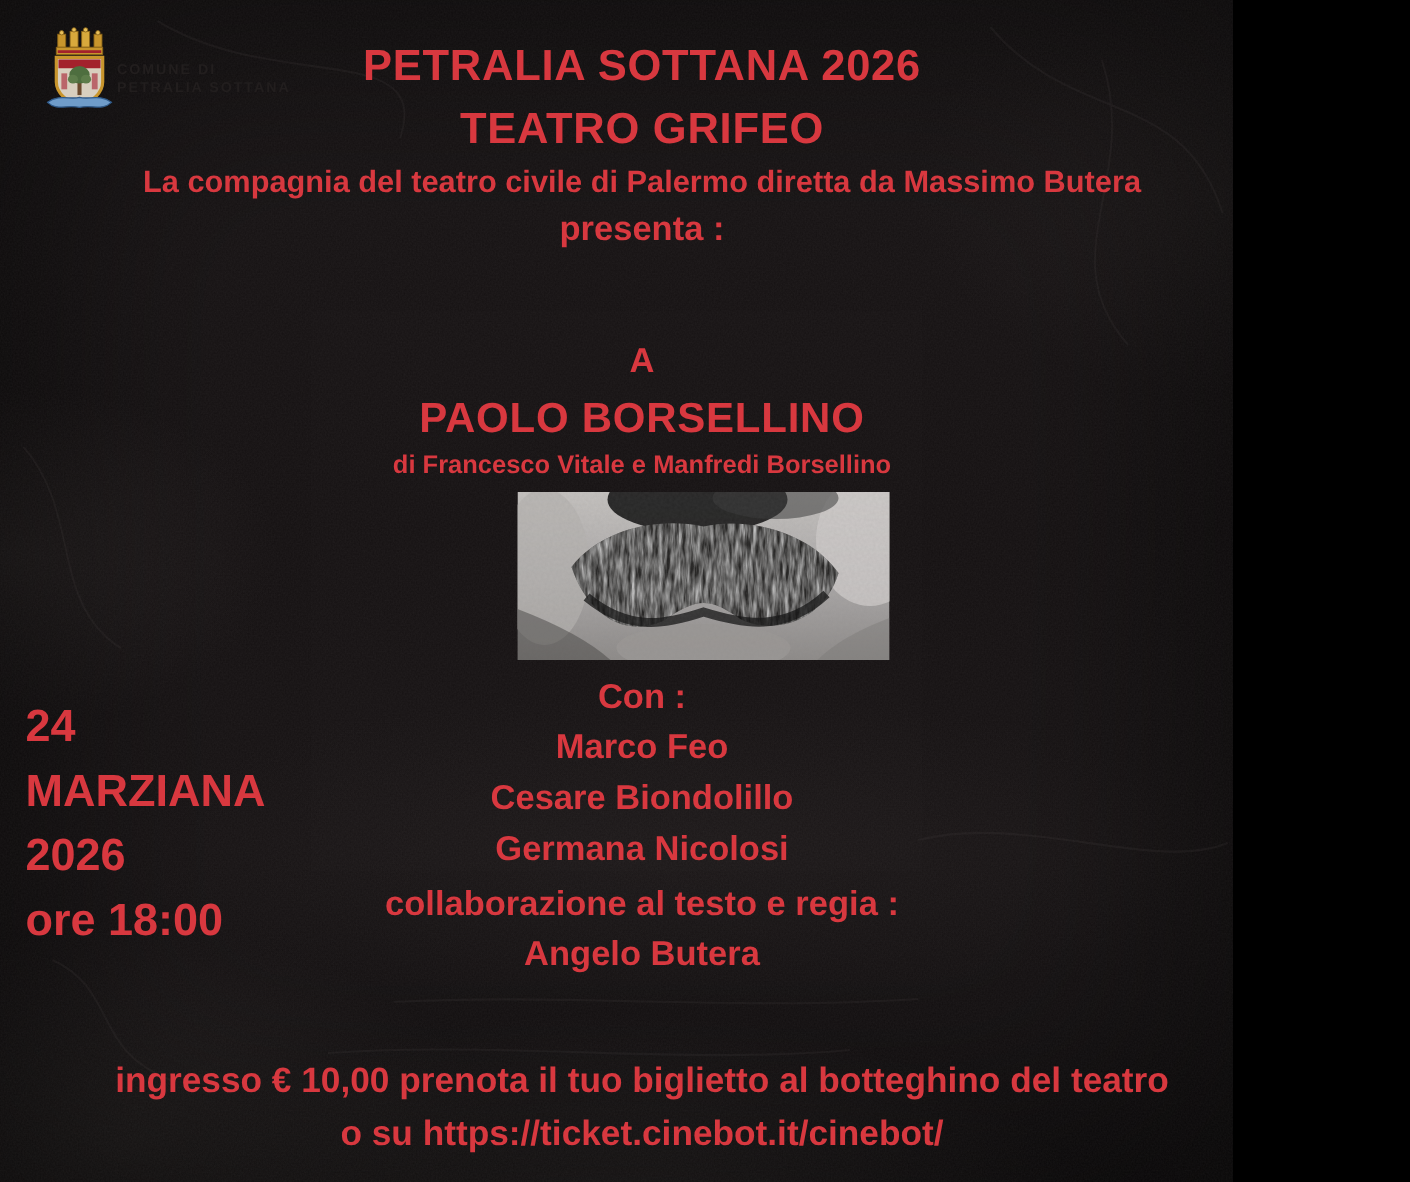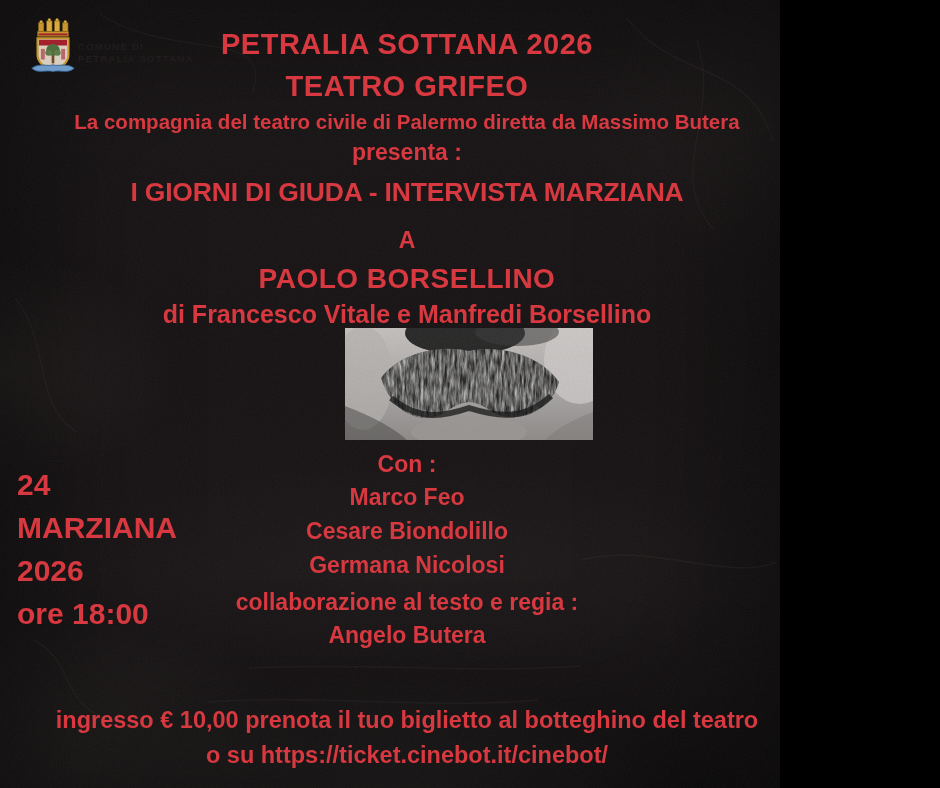--- a/index.html
+++ b/index.html
@@ -9,20 +9,21 @@
     overflow:hidden;
     font-family:"Liberation Sans", sans-serif;
     background:
       radial-gradient(55% 26% at 50% 104%, rgba(66,60,59,0.42), transparent 70%),
       radial-gradient(30% 20% at 1% 47%, rgba(62,56,55,0.30), transparent 72%),
       radial-gradient(36% 24% at 100% 16%, rgba(54,48,47,0.26), transparent 72%),
       radial-gradient(42% 26% at 10% 97%, rgba(72,66,63,0.30), transparent 72%),
       radial-gradient(60% 18% at 55% 72%, rgba(48,43,43,0.22), transparent 75%),
       linear-gradient(180deg,#181415 0%, #151112 45%, #171314 72%, #110e0f 100%);
     box-shadow: inset 0 0 140px 40px rgba(0,0,0,0.55);
+    padding-left: 42px;
   }
   .grain{position:absolute;inset:0;width:100%;height:100%;pointer-events:none;}
   .line{
     position:absolute;left:34px;right:0;
     text-align:center;
     color:var(--red,#d8383f);
     font-weight:bold;
     white-space:nowrap;
   }
   .poster{--red:#d8383f;}
@@ -97,24 +98,23 @@
   <div class="crest-caption">
     <div>COMUNE DI</div>
     <div>PETRALIA SOTTANA</div>
   </div>
 
   <div class="line t-xl" style="top:28px">PETRALIA SOTTANA 2026</div>
   <div class="line t-xl" style="top:70px">TEATRO GRIFEO</div>
   <div class="line t-sm" style="top:110px">La compagnia del teatro civile di Palermo diretta da Massimo Butera</div>
   <div class="line t-md" style="top:139px">presenta :</div>
 
-  <div class="line t-title" style="top:177px">I GIORNI DI GIUDA - INTERVISTA MARZIANA</div>
   <div class="line t-md" style="top:227px">A</div>
   <div class="line t-paolo" style="top:263px">PAOLO BORSELLINO</div>
-  <div class="line t-md" style="top:300px; font-size:25px">di Francesco Vitale e Manfredi Borsellino</div>
+  <div class="line t-md" style="top:300px; font-size:17px">di Francesco Vitale e Manfredi Borsellino</div>
 
   <div class="photo">
     <svg viewBox="0 0 248 112" preserveAspectRatio="none" aria-hidden="true">
       <defs>
         <linearGradient id="skin" x1="0" y1="0" x2="0" y2="1">
           <stop offset="0" stop-color="#c6c3c0"></stop>
           <stop offset="0.5" stop-color="#aeabab"></stop>
           <stop offset="1" stop-color="#8f8c8a"></stop>
         </linearGradient>
         <filter id="hairs" x="-10%" y="-10%" width="120%" height="120%">

